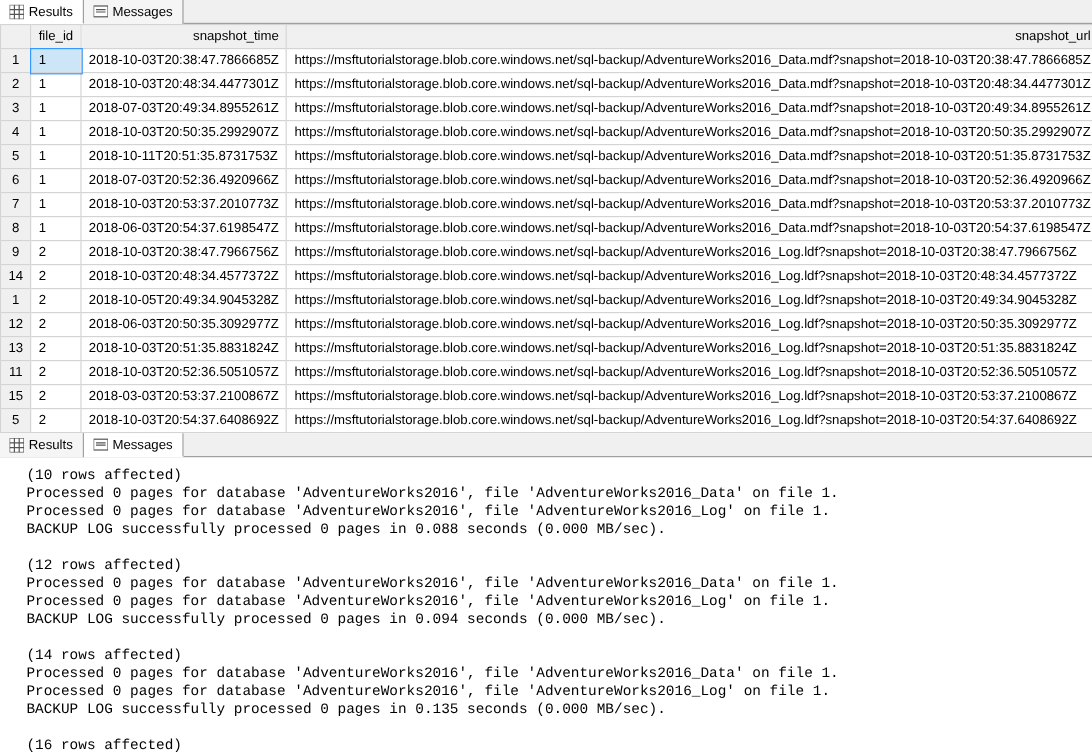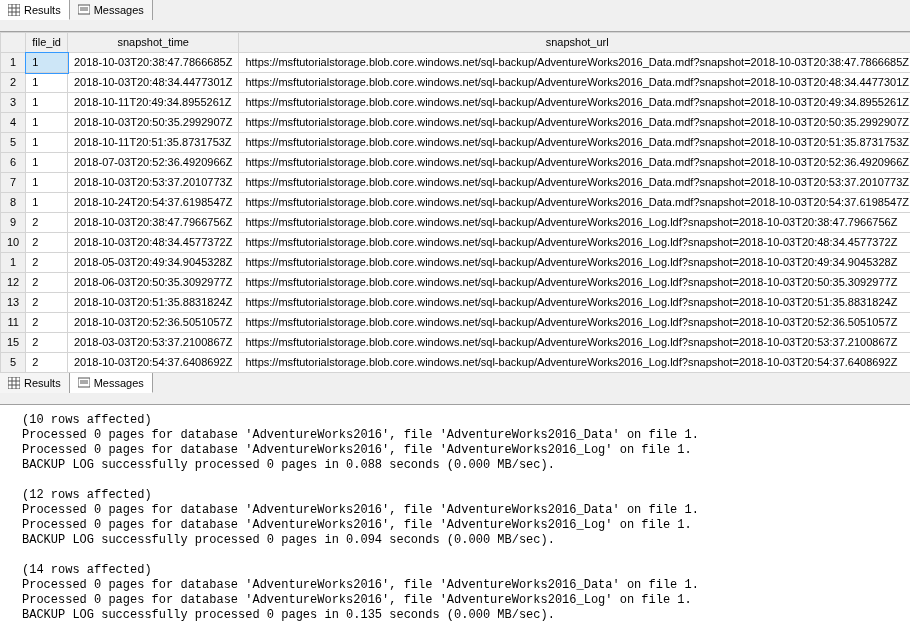--- a/index.html
+++ b/index.html
@@ -7,21 +7,21 @@
     margin: 0;
     padding: 0;
     font-family: "Segoe UI", Tahoma, Arial, sans-serif;
     font-size: 11px;
     background: #fff;
     color: #000;
     width: 910px;
   }
   .tab-bar {
     display: flex;
-    height: 32px;
+    height: 20px;
     border-bottom: 1px solid #a0a0a0;
     background: #f0f0f0;
   }
   .tab {
     display: flex;
     align-items: center;
     padding: 0 8px;
     height: 20px;
     border-right: 1px solid #a0a0a0;
     background: #f5f5f5;
@@ -52,21 +52,21 @@
     padding: 1px 6px;
     text-align: left;
     white-space: nowrap;
     overflow: hidden;
     height: 17px;
     line-height: 17px;
   }
   table.grid th {
     background: #f0f0f0;
     font-weight: normal;
-    text-align: center;
+    text-align: right;
   }
   .rowhdr {
     background: #f0f0f0;
     text-align: center !important;
     width: 28px;
   }
   .col-file { width: 46px; }
   .col-snap { width: 162px; }
   .col-url  { width: 670px; }
   td.sel {
@@ -134,21 +134,21 @@
         </tr>
         <tr>
           <td class="rowhdr">2</td>
           <td>1</td>
           <td>2018-10-03T20:48:34.4477301Z</td>
           <td>https://msftutorialstorage.blob.core.windows.net/sql-backup/AdventureWorks2016_Data.mdf?snapshot=2018-10-03T20:48:34.4477301Z</td>
         </tr>
         <tr>
           <td class="rowhdr">3</td>
           <td>1</td>
-          <td>2018-10-11T20:49:34.8955261Z</td>
+          <td>2018-07-03T20:49:34.8955261Z</td>
           <td>https://msftutorialstorage.blob.core.windows.net/sql-backup/AdventureWorks2016_Data.mdf?snapshot=2018-10-03T20:49:34.8955261Z</td>
         </tr>
         <tr>
           <td class="rowhdr">4</td>
           <td>1</td>
           <td>2018-10-03T20:50:35.2992907Z</td>
           <td>https://msftutorialstorage.blob.core.windows.net/sql-backup/AdventureWorks2016_Data.mdf?snapshot=2018-10-03T20:50:35.2992907Z</td>
         </tr>
         <tr>
           <td class="rowhdr">5</td>
@@ -164,39 +164,39 @@
         </tr>
         <tr>
           <td class="rowhdr">7</td>
           <td>1</td>
           <td>2018-10-03T20:53:37.2010773Z</td>
           <td>https://msftutorialstorage.blob.core.windows.net/sql-backup/AdventureWorks2016_Data.mdf?snapshot=2018-10-03T20:53:37.2010773Z</td>
         </tr>
         <tr>
           <td class="rowhdr">8</td>
           <td>1</td>
-          <td>2018-10-24T20:54:37.6198547Z</td>
+          <td>2018-06-03T20:54:37.6198547Z</td>
           <td>https://msftutorialstorage.blob.core.windows.net/sql-backup/AdventureWorks2016_Data.mdf?snapshot=2018-10-03T20:54:37.6198547Z</td>
         </tr>
         <tr>
           <td class="rowhdr">9</td>
           <td>2</td>
           <td>2018-10-03T20:38:47.7966756Z</td>
           <td>https://msftutorialstorage.blob.core.windows.net/sql-backup/AdventureWorks2016_Log.ldf?snapshot=2018-10-03T20:38:47.7966756Z</td>
         </tr>
         <tr>
-          <td class="rowhdr">10</td>
+          <td class="rowhdr">14</td>
           <td>2</td>
           <td>2018-10-03T20:48:34.4577372Z</td>
           <td>https://msftutorialstorage.blob.core.windows.net/sql-backup/AdventureWorks2016_Log.ldf?snapshot=2018-10-03T20:48:34.4577372Z</td>
         </tr>
         <tr>
           <td class="rowhdr">1</td>
           <td>2</td>
-          <td>2018-05-03T20:49:34.9045328Z</td>
+          <td>2018-10-05T20:49:34.9045328Z</td>
           <td>https://msftutorialstorage.blob.core.windows.net/sql-backup/AdventureWorks2016_Log.ldf?snapshot=2018-10-03T20:49:34.9045328Z</td>
         </tr>
         <tr>
           <td class="rowhdr">12</td>
           <td>2</td>
           <td>2018-06-03T20:50:35.3092977Z</td>
           <td>https://msftutorialstorage.blob.core.windows.net/sql-backup/AdventureWorks2016_Log.ldf?snapshot=2018-10-03T20:50:35.3092977Z</td>
         </tr>
         <tr>
           <td class="rowhdr">13</td>

